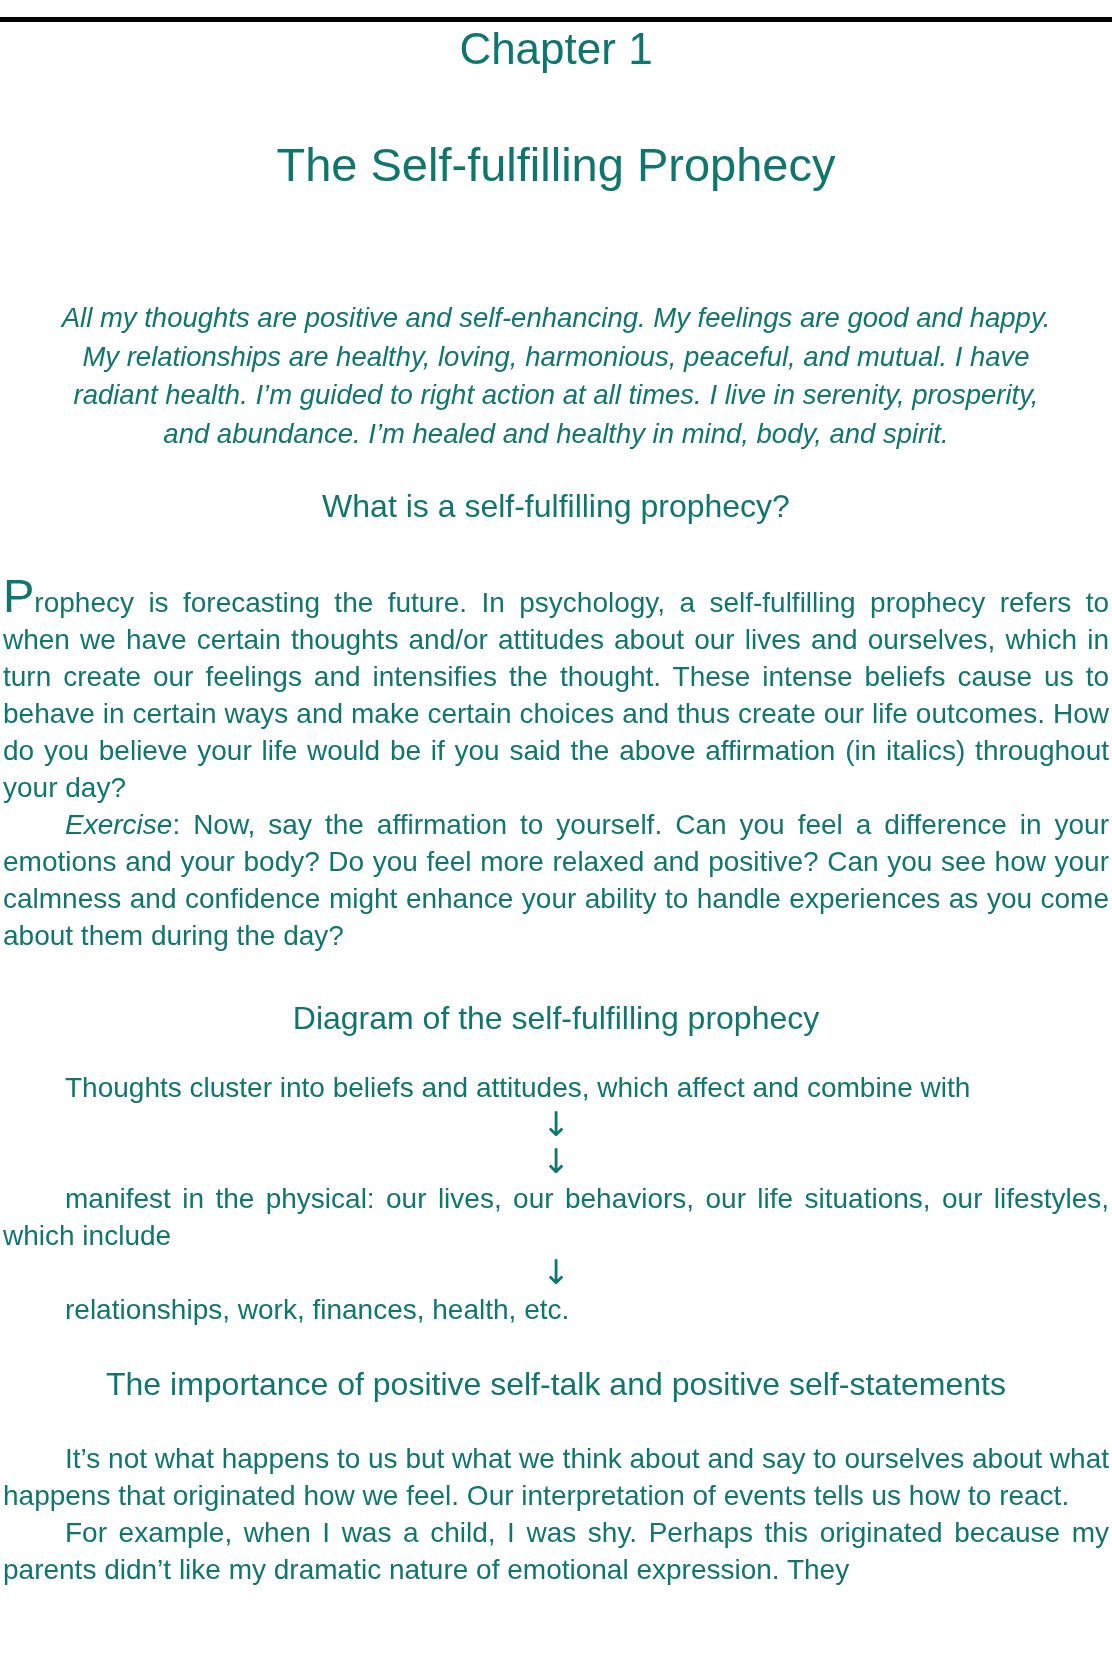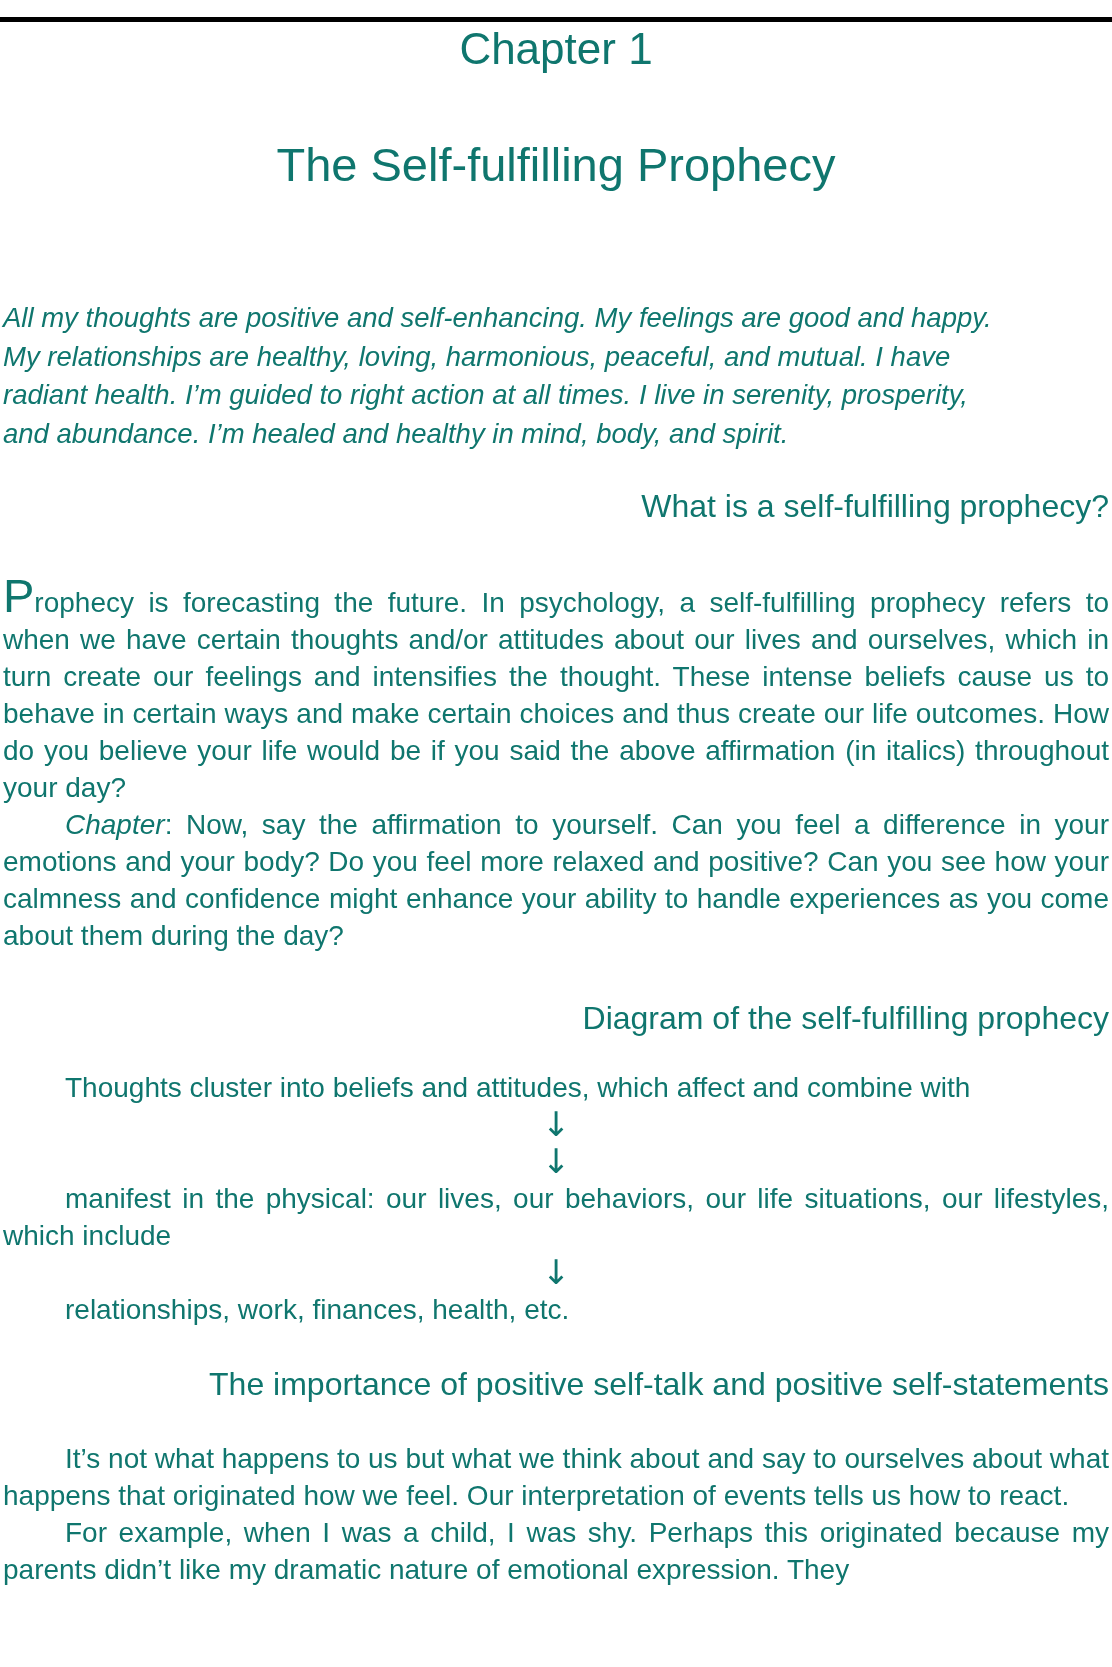--- a/index.html
+++ b/index.html
@@ -34,26 +34,27 @@
     font-size: 47px;
     font-weight: 400;
     line-height: 53px;
     text-align: center;
   }
   .affirmation {
     margin-top: 108px;
     font-style: italic;
     font-size: 27.5px;
     line-height: 38.5px;
+    text-align: center;
   }
   h3.section {
     font-size: 32px;
     font-weight: 400;
     line-height: 40px;
-    text-align: right;
+    text-align: center;
   }
   .h-what { margin-top: 33px; }
   .h-diagram { margin-top: 44px; }
   .h-importance { margin-top: 36px; }
 
   p.body {
     font-size: 28px;
     line-height: 37px;
     text-align: justify;
   }
@@ -87,21 +88,21 @@
       <div>All my thoughts are positive and self-enhancing. My feelings are good and happy.</div>
       <div>My relationships are healthy, loving, harmonious, peaceful, and mutual. I have</div>
       <div>radiant health. I’m guided to right action at all times. I live in serenity, prosperity,</div>
       <div>and abundance. I’m healed and healthy in mind, body, and spirit.</div>
     </div>
 
     <h3 class="section h-what">What is a self-fulfilling prophecy?</h3>
 
     <p class="body p-first"><span class="initial">P</span><span>rophecy is forecasting the future. In psychology, a self-fulfilling prophecy refers to when we have certain thoughts and/or attitudes about our lives and ourselves, which in turn create our feelings and intensifies the thought. These intense beliefs cause us to behave in certain ways and make certain choices and thus create our life outcomes. How do you believe your life would be if you said the above affirmation (in italics) throughout your day?</span></p>
 
-    <p class="body indent"><span class="italic">Chapter</span><span>: Now, say the affirmation to yourself. Can you feel a difference in your emotions and your body? Do you feel more relaxed and positive? Can you see how your calmness and confidence might enhance your ability to handle experiences as you come about them during the day?</span></p>
+    <p class="body indent"><span class="italic">Exercise</span><span>: Now, say the affirmation to yourself. Can you feel a difference in your emotions and your body? Do you feel more relaxed and positive? Can you see how your calmness and confidence might enhance your ability to handle experiences as you come about them during the day?</span></p>
 
     <h3 class="section h-diagram">Diagram of the self-fulfilling prophecy</h3>
 
     <div class="diagram">
       <p class="body indent">Thoughts cluster into beliefs and attitudes, which affect and combine with</p>
       <div class="arrow">↓</div>
       <div class="arrow">↓</div>
       <p class="body indent">manifest in the physical: our lives, our behaviors, our life situations, our lifestyles, which include</p>
       <div class="arrow">↓</div>
       <p class="body indent">relationships, work, finances, health, etc.</p>

